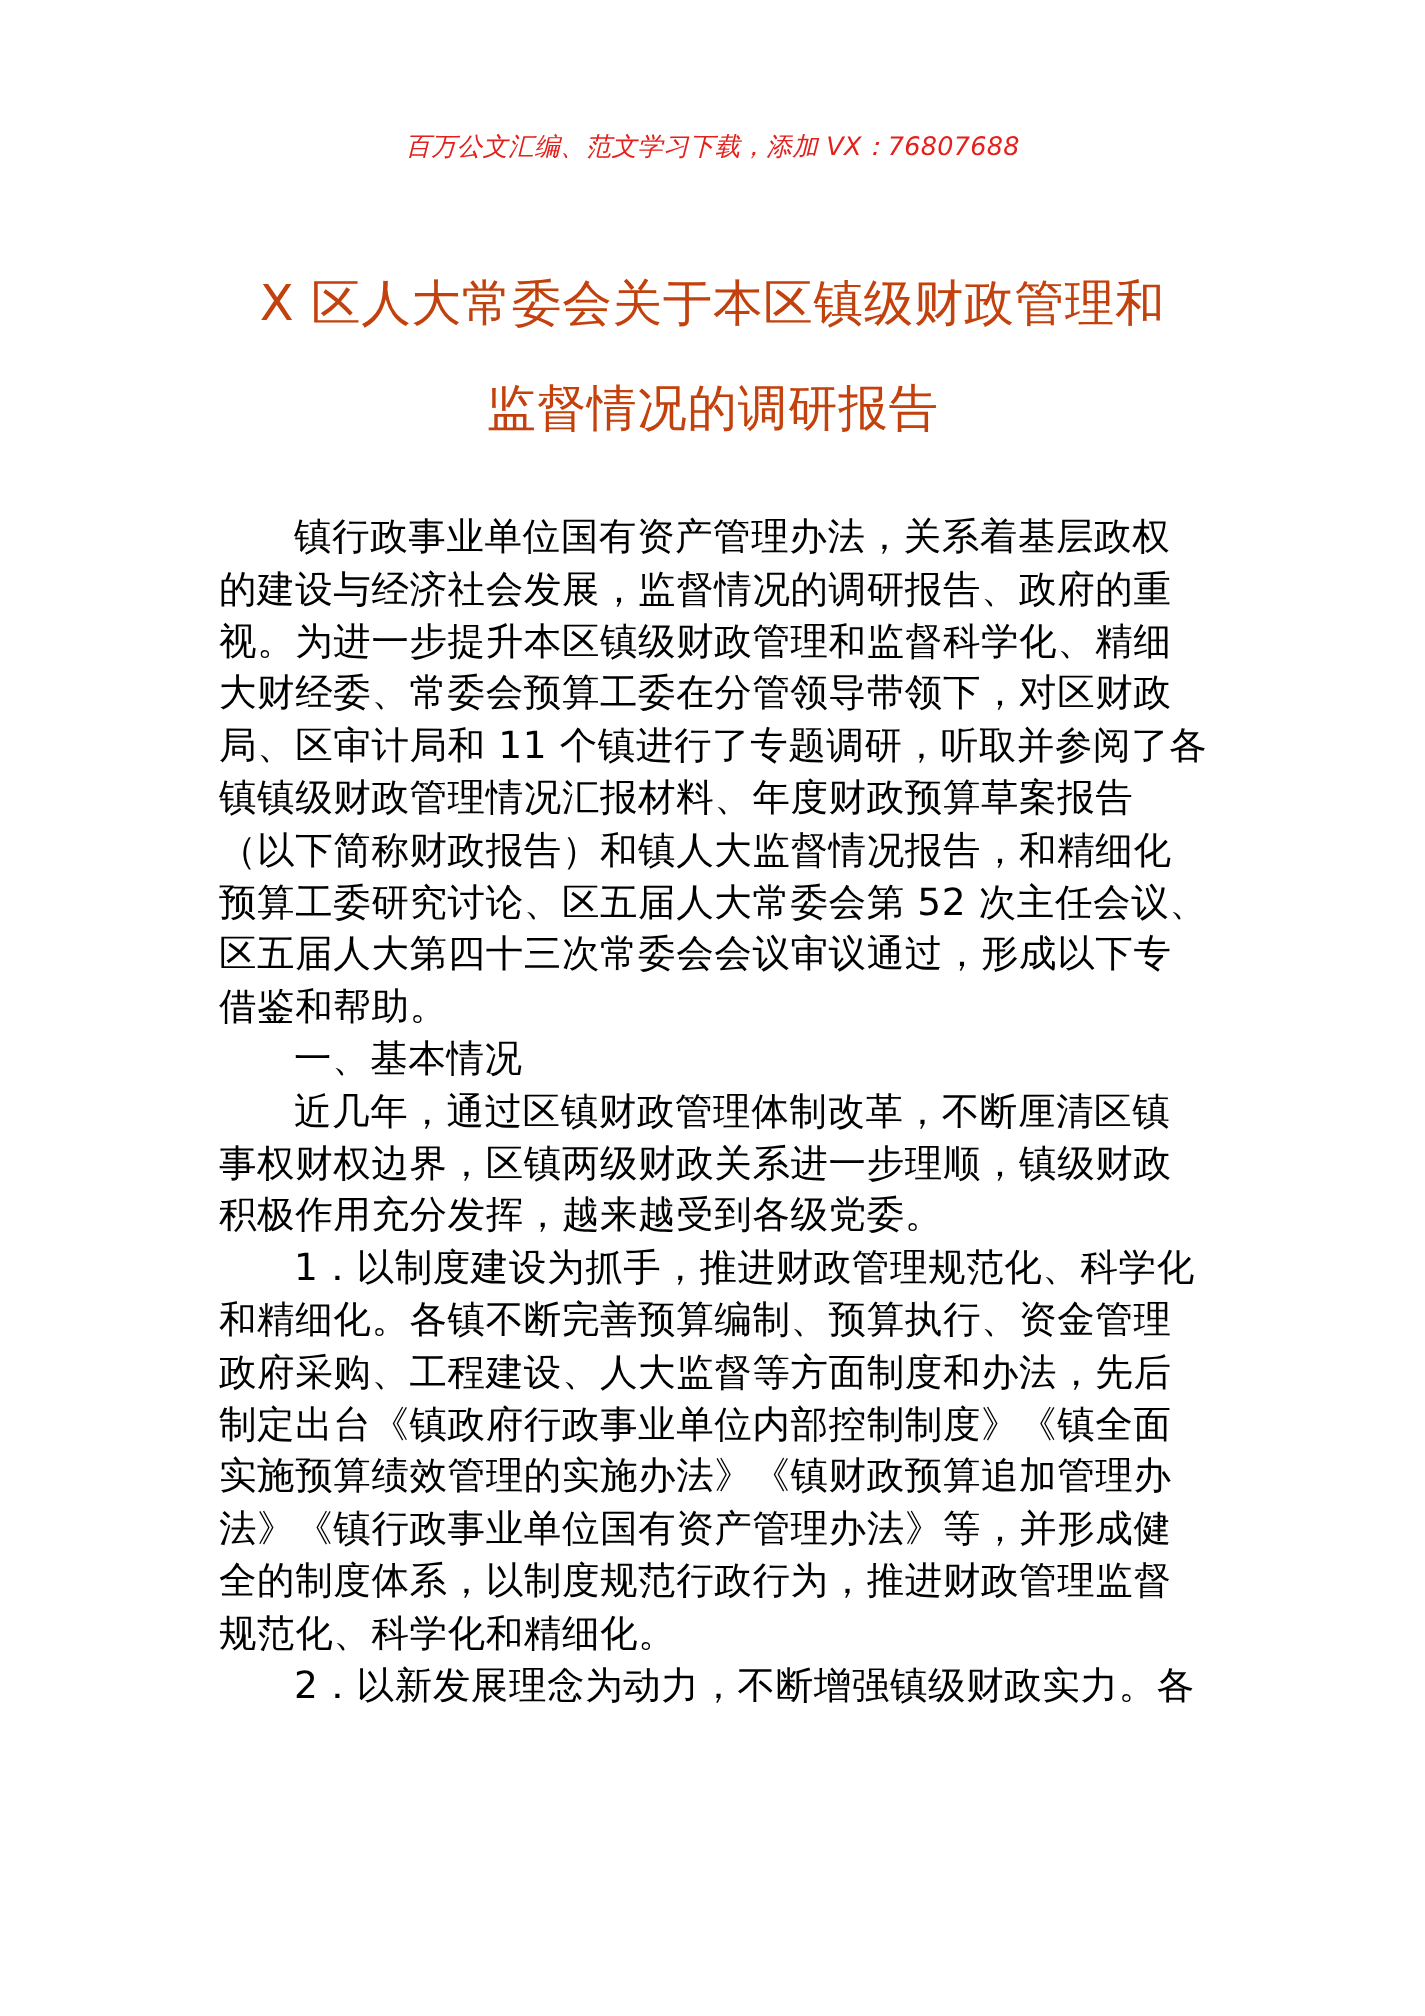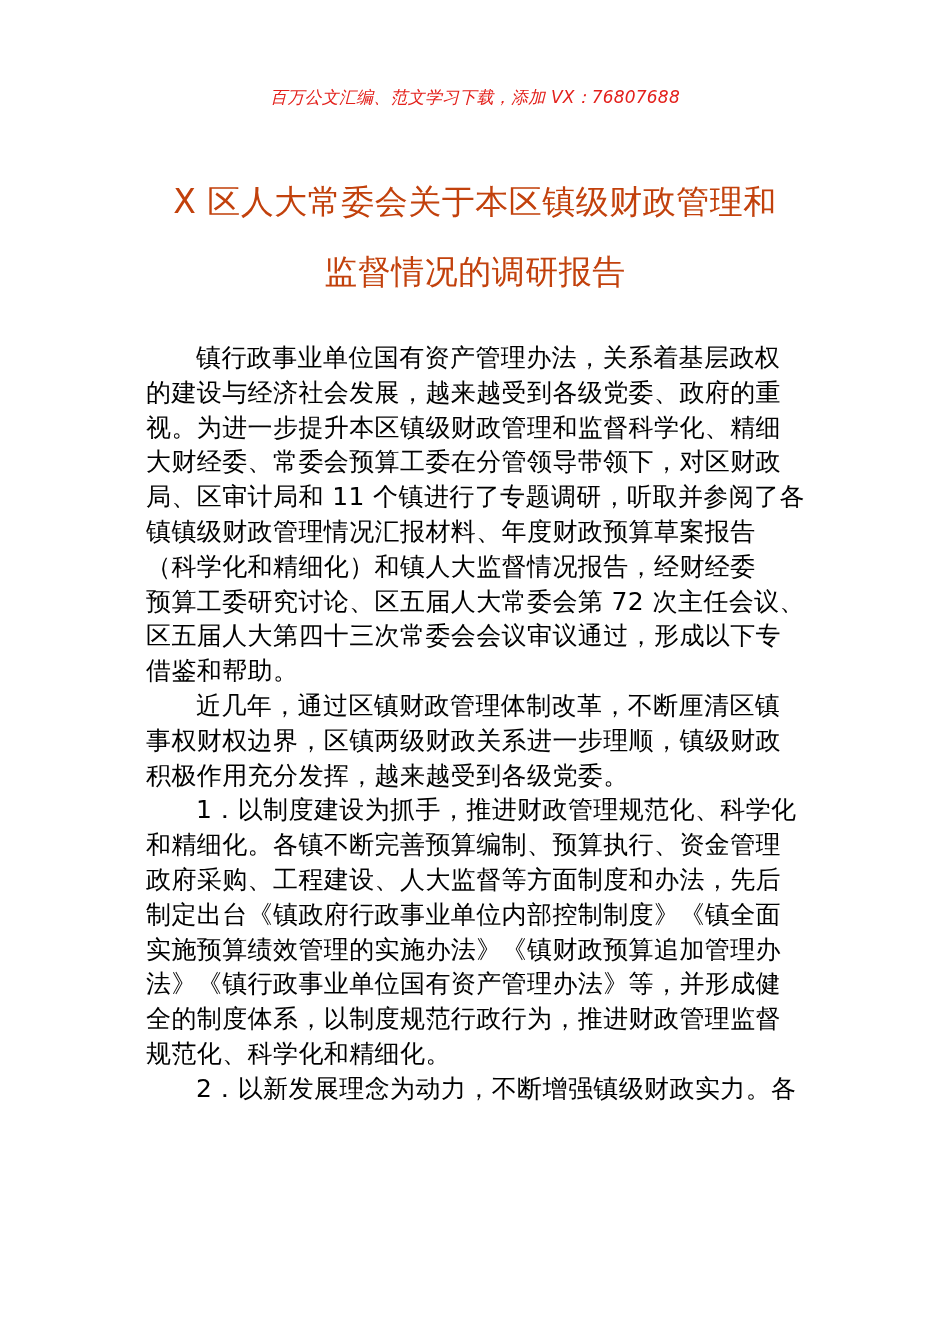--- a/index.html
+++ b/index.html
@@ -19,29 +19,30 @@
 </head>
 <body>
 
 <div class="header-note">百万公文汇编、范文学习下载，添加 VX：76807688</div>
 
 <div class="title l1">X 区人大常委会关于本区镇级财政管理和</div>
 <div class="title l2">监督情况的调研报告</div>
 
 <div class="body" id="doc-body">
     <div class="line indent">镇行政事业单位国有资产管理办法，关系着基层政权</div>
-    <div class="line">的建设与经济社会发展，越来越受到各级党委、政府的重</div>
+    <div class="line">的建设与经济社会发展，监督情况的调研报告、政府的重</div>
     <div class="line">视。为进一步提升本区镇级财政管理和监督科学化、精细</div>
     <div class="line">大财经委、常委会预算工委在分管领导带领下，对区财政</div>
     <div class="line">局、区审计局和 11 个镇进行了专题调研，听取并参阅了各</div>
     <div class="line">镇镇级财政管理情况汇报材料、年度财政预算草案报告</div>
-    <div class="line">（科学化和精细化）和镇人大监督情况报告，经财经委</div>
-    <div class="line">预算工委研究讨论、区五届人大常委会第 72 次主任会议、</div>
+    <div class="line">（以下简称财政报告）和镇人大监督情况报告，和精细化</div>
+    <div class="line">预算工委研究讨论、区五届人大常委会第 52 次主任会议、</div>
     <div class="line">区五届人大第四十三次常委会会议审议通过，形成以下专</div>
     <div class="line">借鉴和帮助。</div>
+    <div class="line indent">一、基本情况</div>
     <div class="line indent">近几年，通过区镇财政管理体制改革，不断厘清区镇</div>
     <div class="line">事权财权边界，区镇两级财政关系进一步理顺，镇级财政</div>
     <div class="line">积极作用充分发挥，越来越受到各级党委。</div>
     <div class="line indent">1．以制度建设为抓手，推进财政管理规范化、科学化</div>
     <div class="line">和精细化。各镇不断完善预算编制、预算执行、资金管理</div>
     <div class="line">政府采购、工程建设、人大监督等方面制度和办法，先后</div>
     <div class="line">制定出台《镇政府行政事业单位内部控制制度》《镇全面</div>
     <div class="line">实施预算绩效管理的实施办法》《镇财政预算追加管理办</div>
     <div class="line">法》《镇行政事业单位国有资产管理办法》等，并形成健</div>
     <div class="line">全的制度体系，以制度规范行政行为，推进财政管理监督</div>

